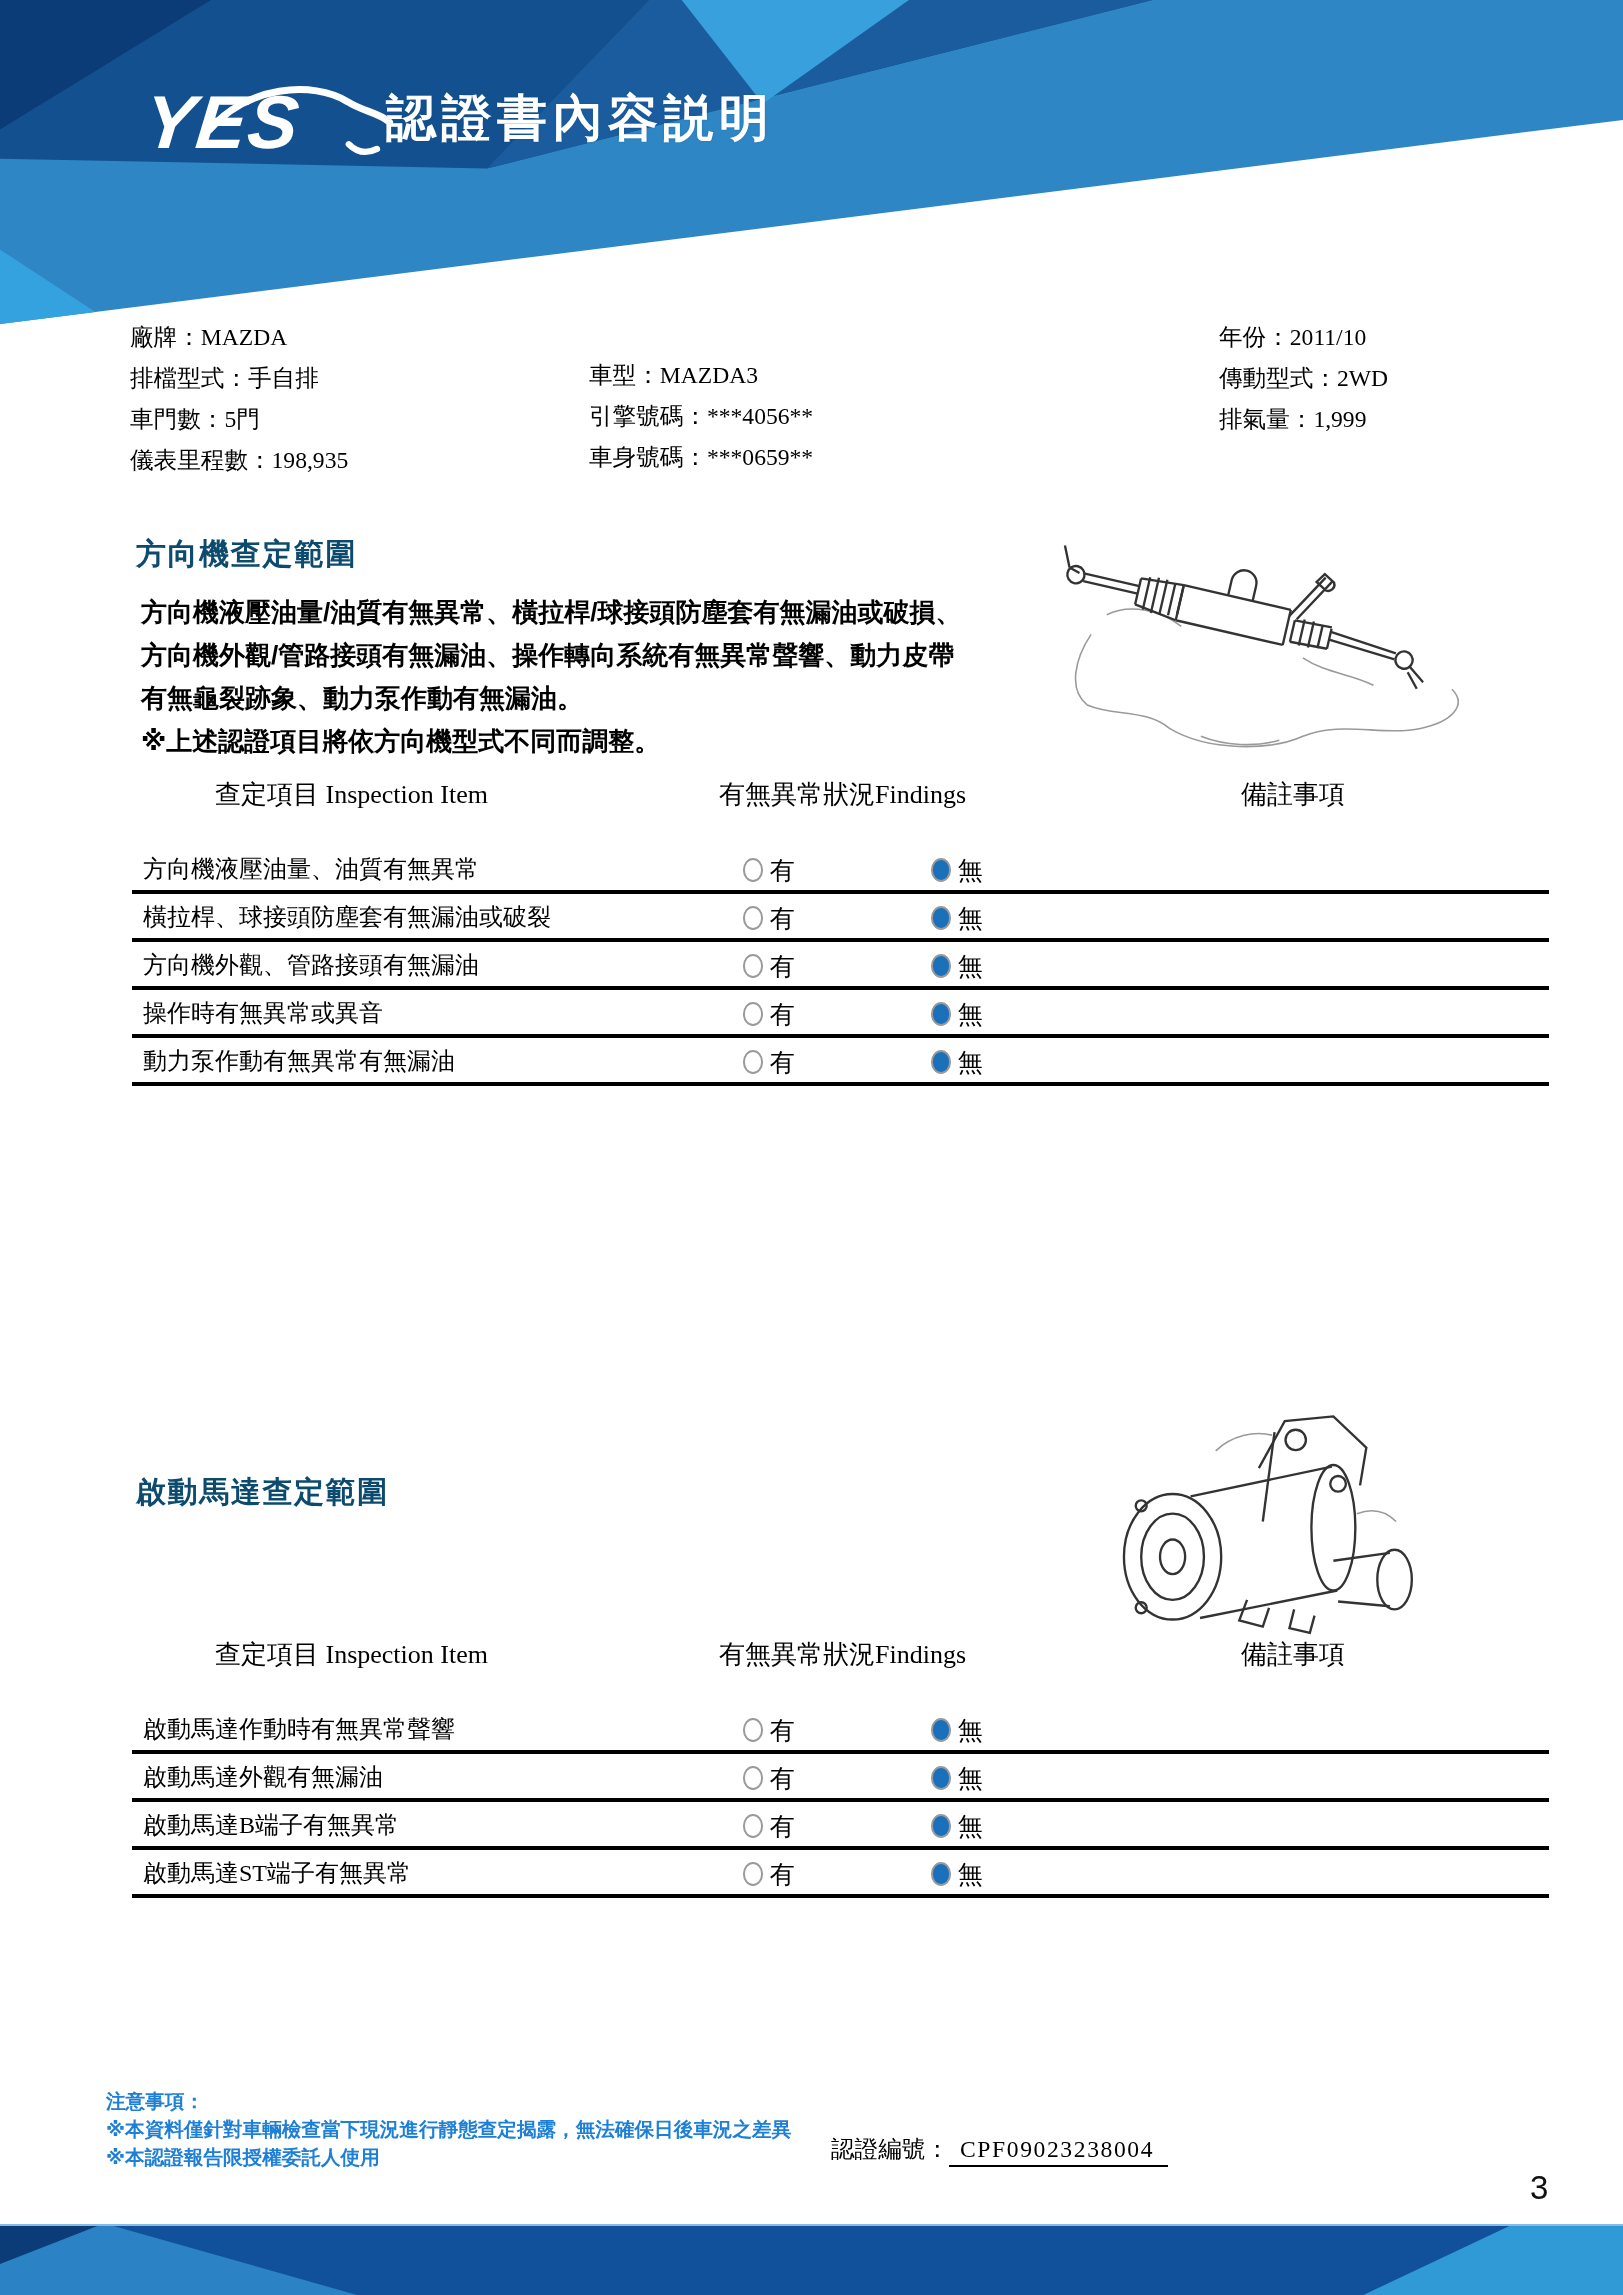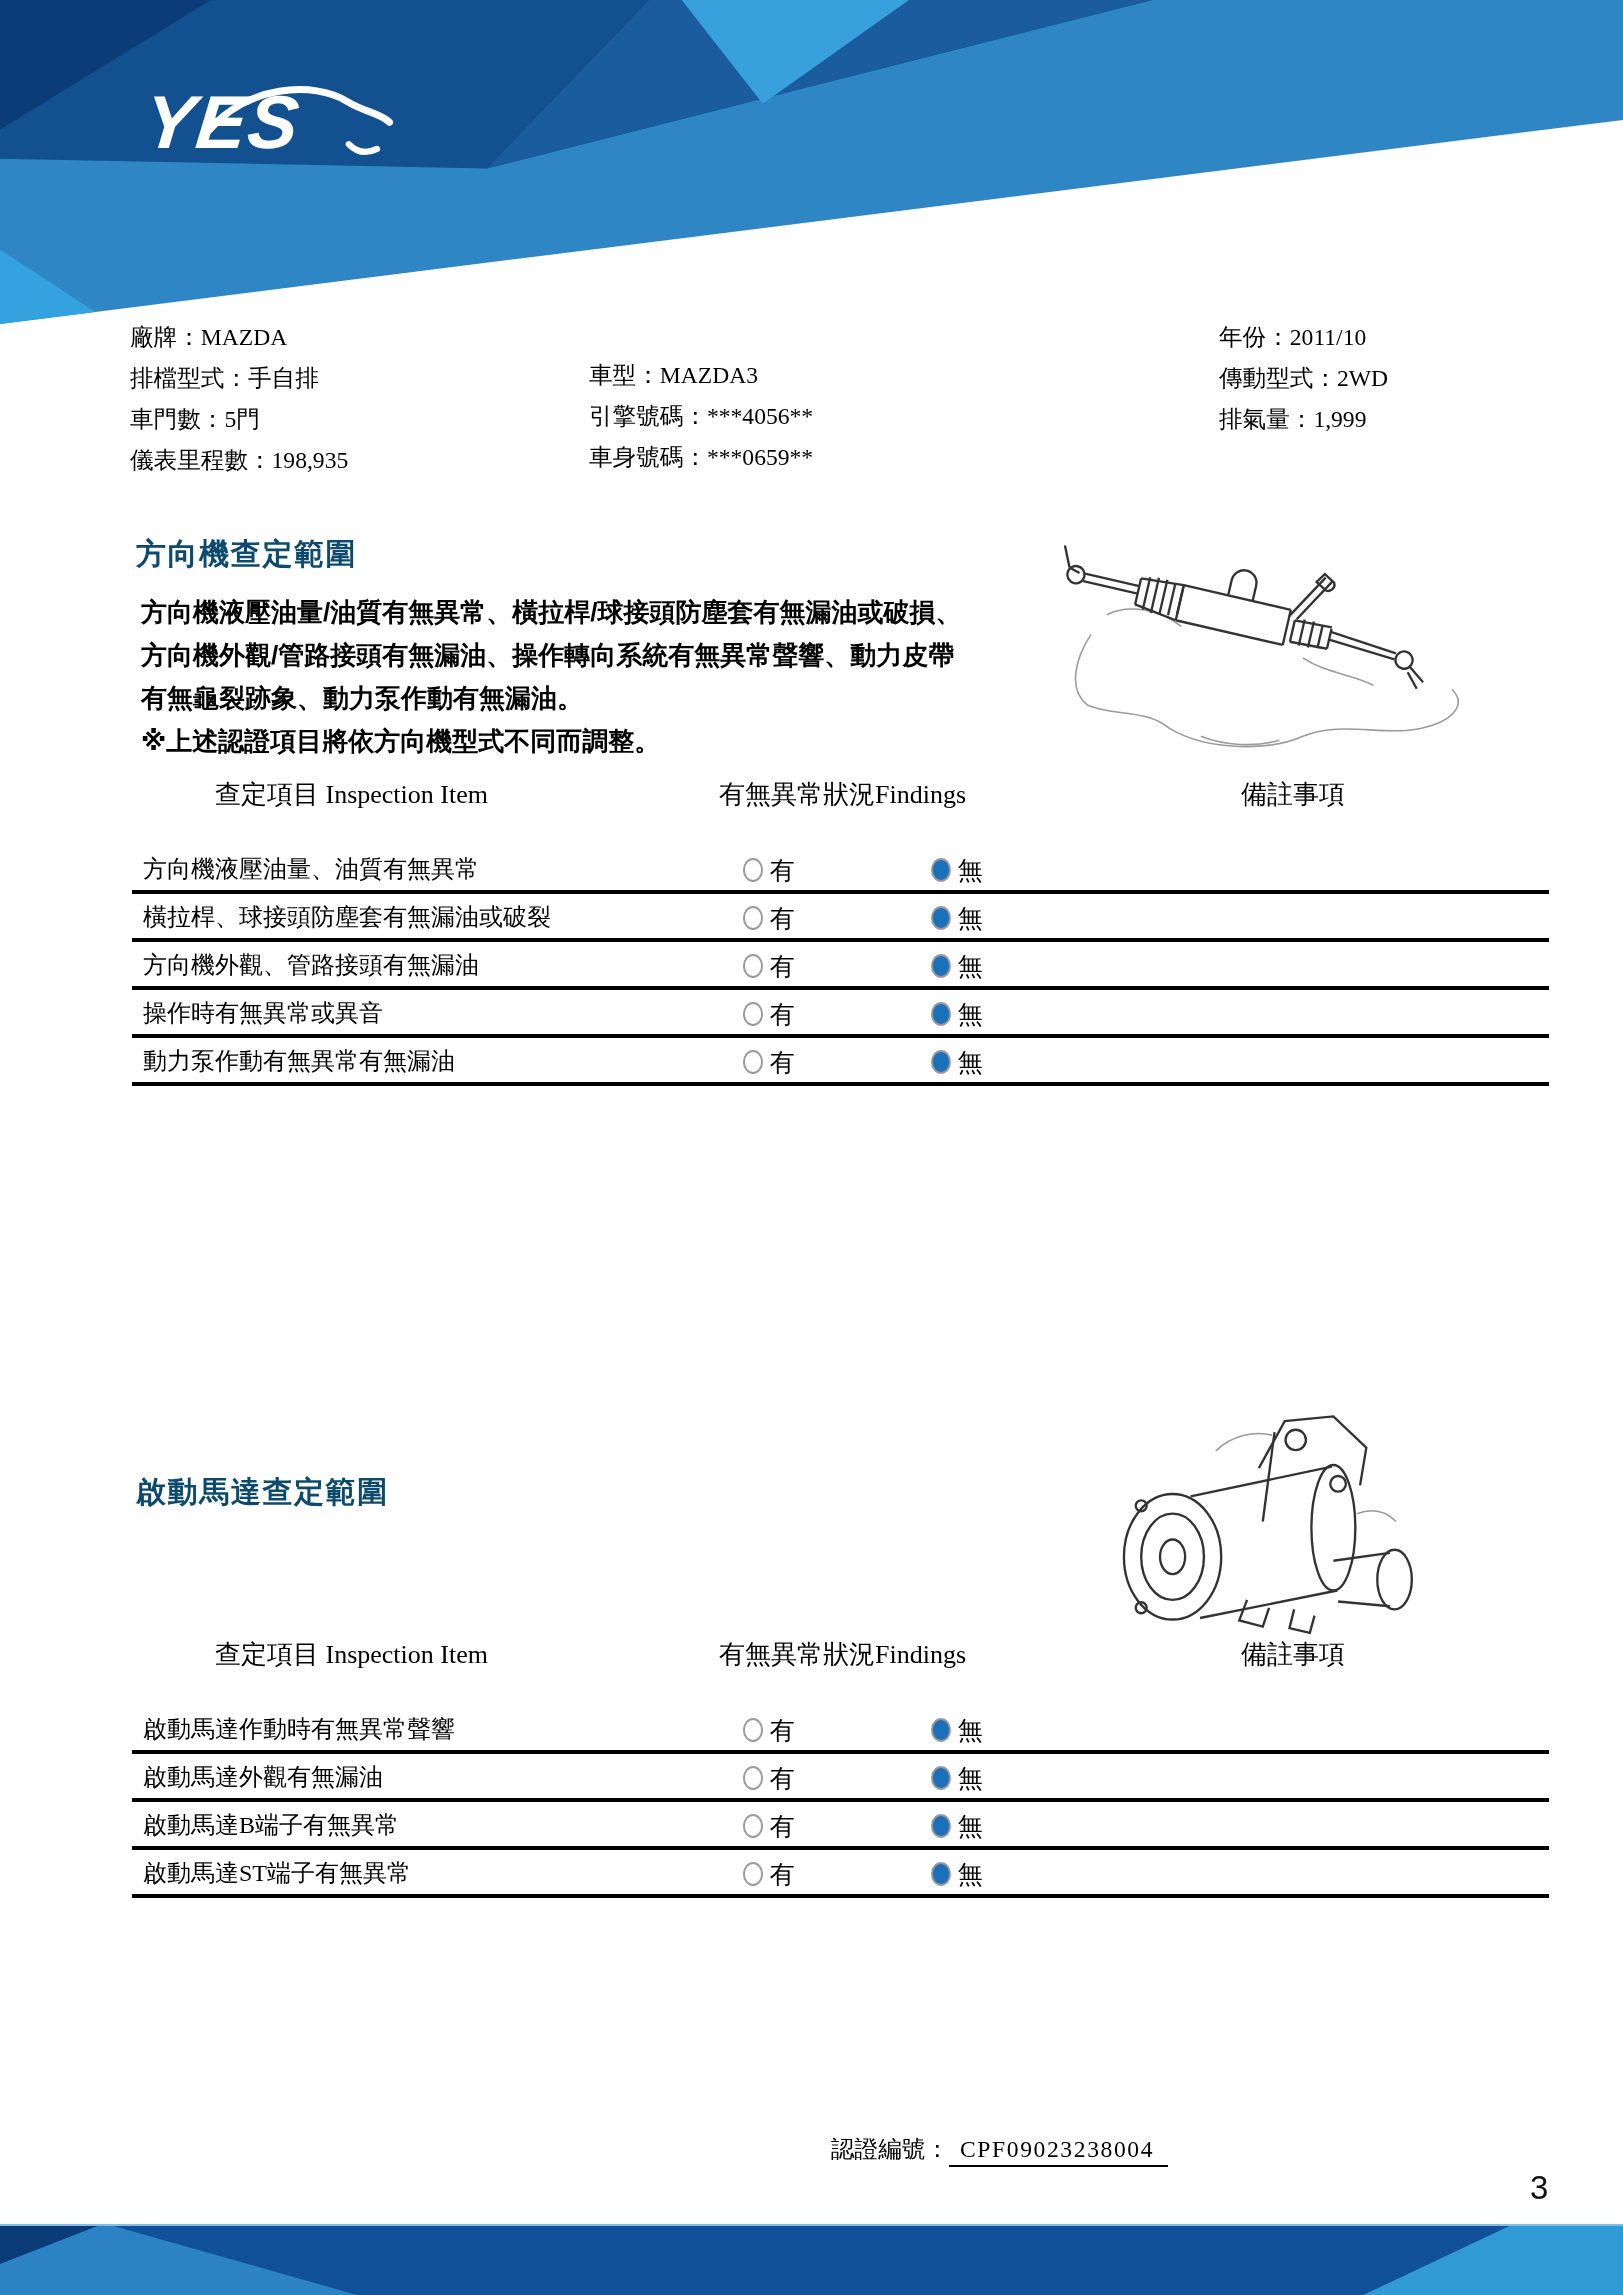--- a/index.html
+++ b/index.html
@@ -86,20 +86,21 @@
     <div class="layer h-navy2"></div>
     <div class="layer h-dark"></div>
     <div class="layer h-light"></div>
     <div class="layer h-light2"></div>
 
     <div class="logo">YES</div>
     <svg class="swoosh" width="196" height="94" viewBox="0 0 250 120">
       <path d="M8,78 C55,22 140,14 185,42 C203,54 226,56 238,68" fill="none" stroke="#ffffff" stroke-width="9" stroke-linecap="round"></path>
       <path d="M186,96 q16,16 36,6" fill="none" stroke="#ffffff" stroke-width="8" stroke-linecap="round"></path>
     </svg>
+    <div class="header-title">認證書內容説明</div>
   </div>
 
   <div>
     <div class="info-col c1">
       <div>廠牌：MAZDA</div>
       <div>排檔型式：手自排</div>
       <div>車門數：5門</div>
       <div>儀表里程數：198,935</div>
     </div>
     <div class="info-col c2">
@@ -294,20 +295,25 @@
           </span>
         <span class="opt no">
             <span class="radio sel"></span>
             <span>無</span>
           </span>
         <span class="remark"></span>
       </div>
     </div>
   </div>
 
+  <div class="notes">
+    <div>注意事項：</div>
+    <div>※本資料僅針對車輛檢查當下現況進行靜態查定揭露，無法確保日後車況之差異</div>
+    <div>※本認證報告限授權委託人使用</div>
+  </div>
 
   <div class="cert">
     <span>認證編號：</span><span class="num">CPF09023238004</span>
   </div>
 
   <div class="pagenum">3</div>
 
   <div class="footer">
     <div class="layer f-med"></div>
     <div class="layer f-dark"></div>

